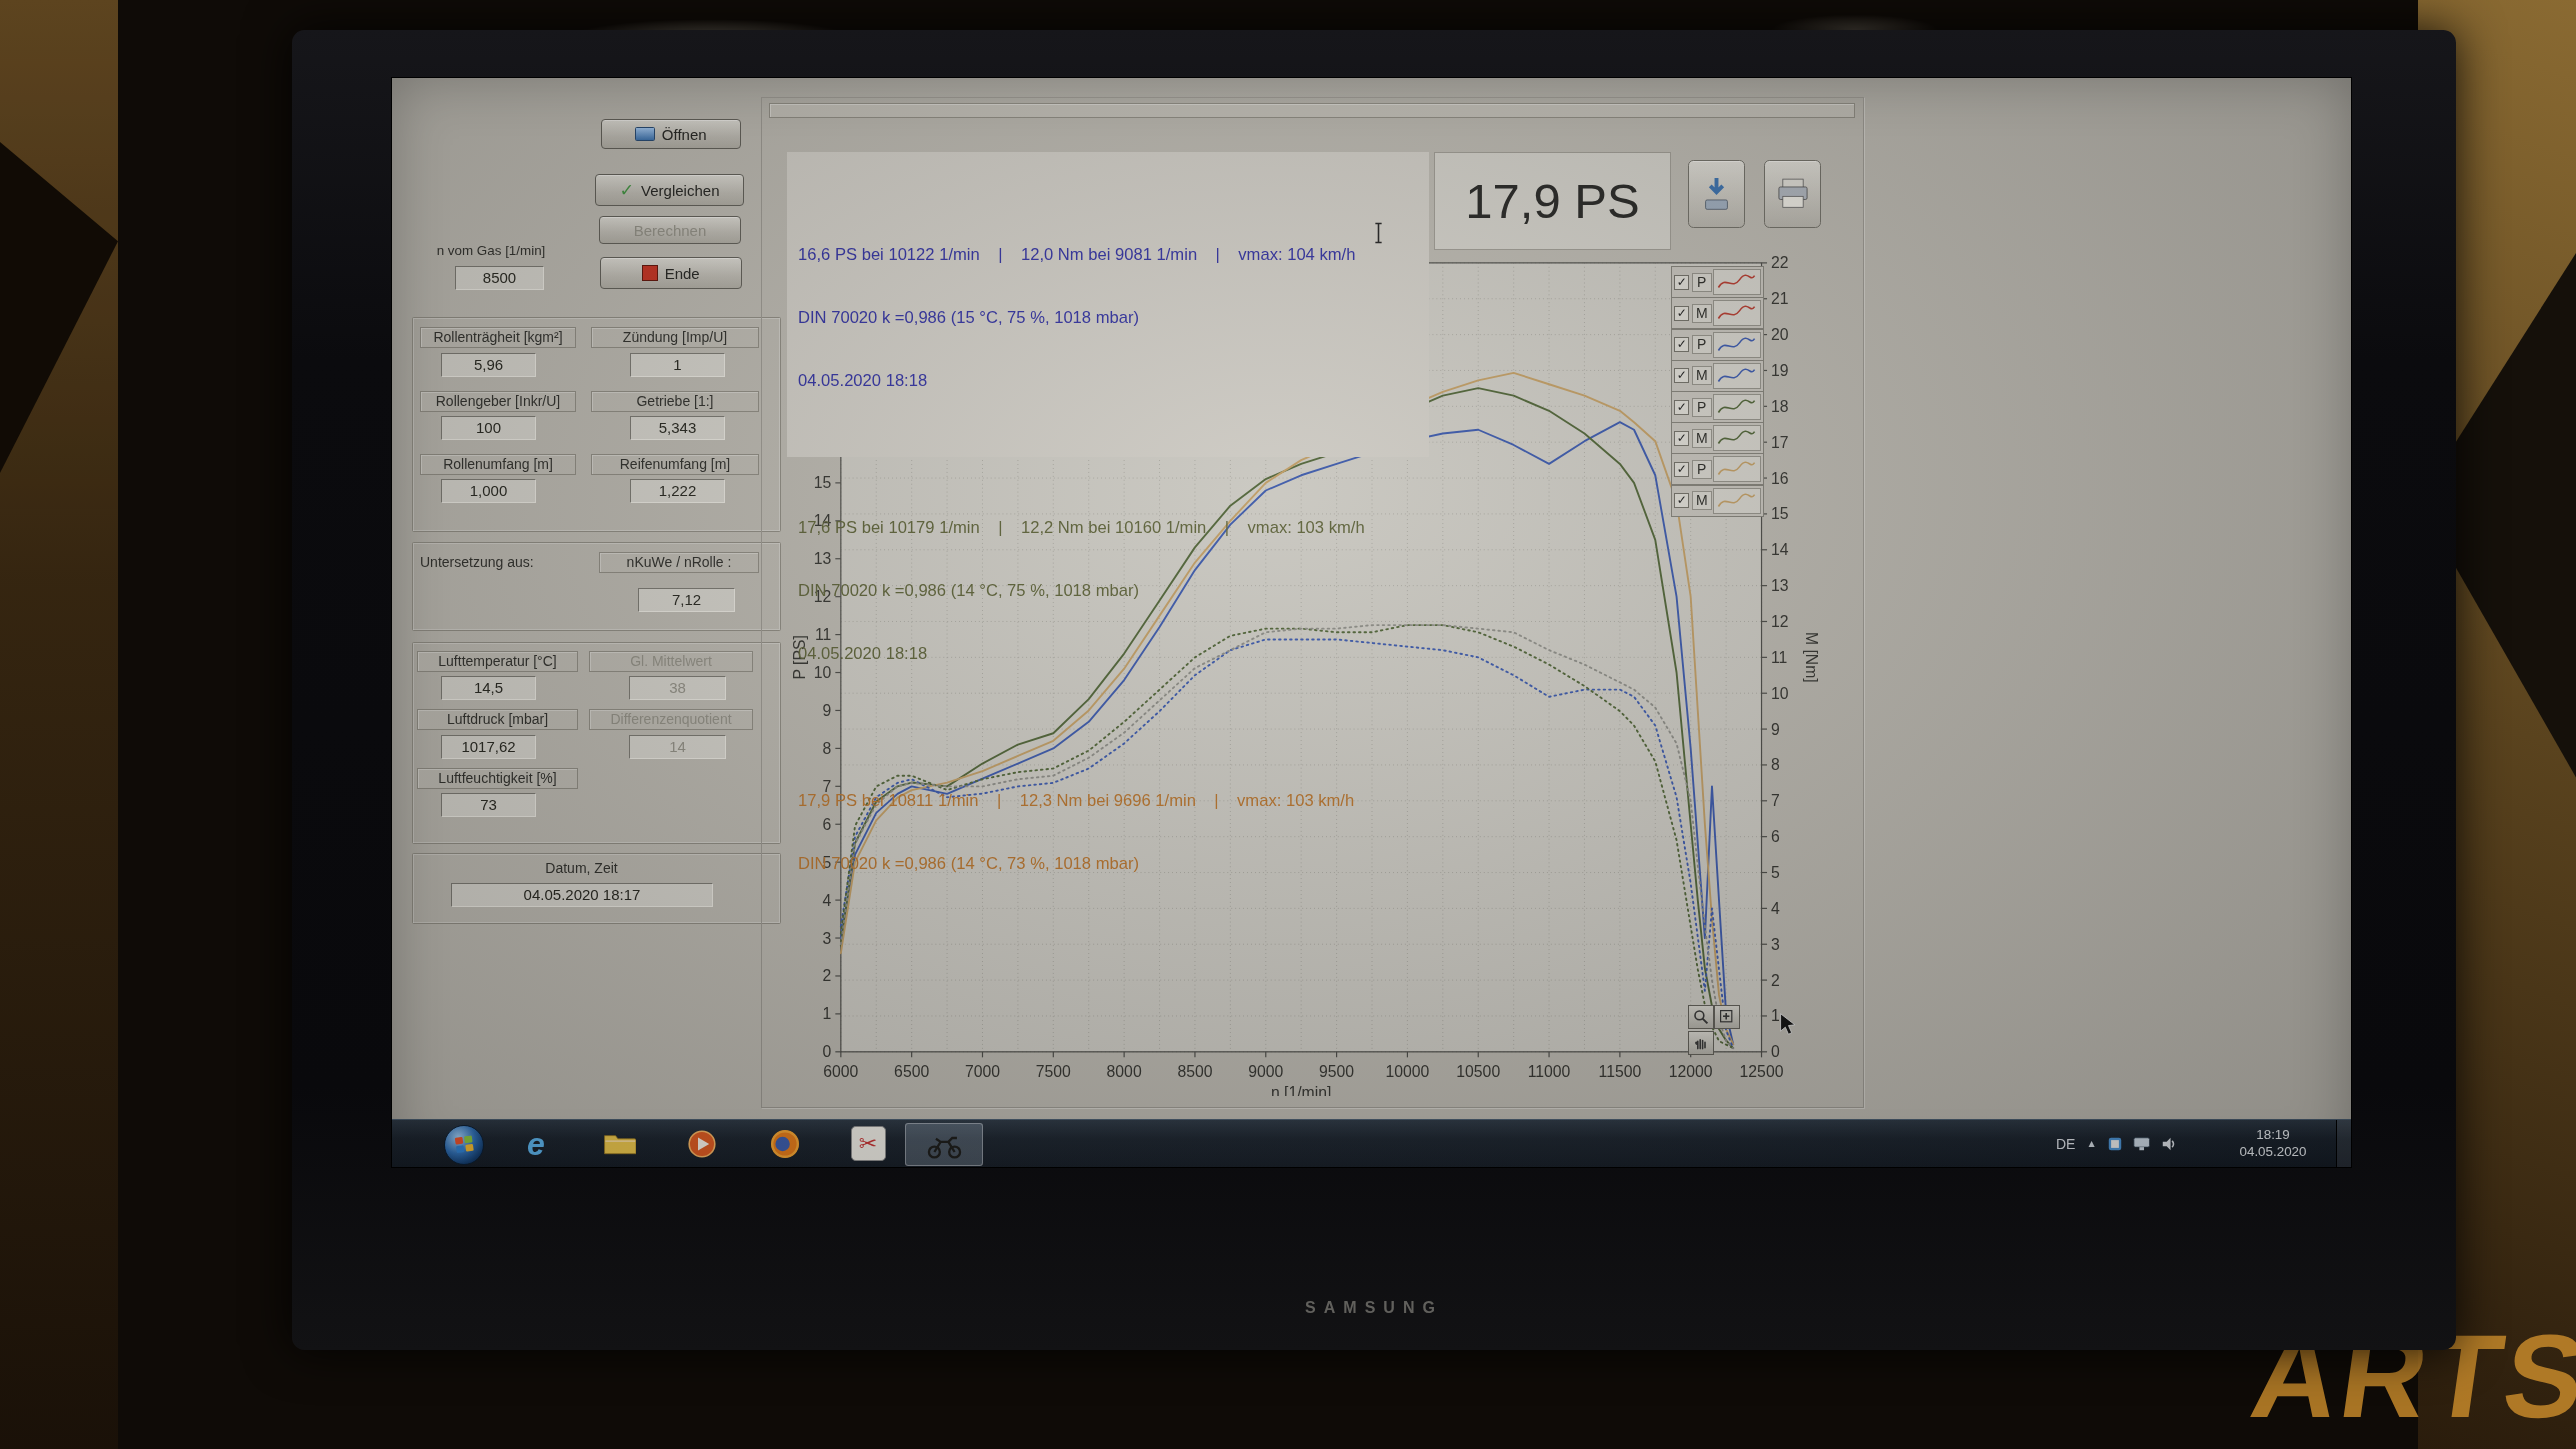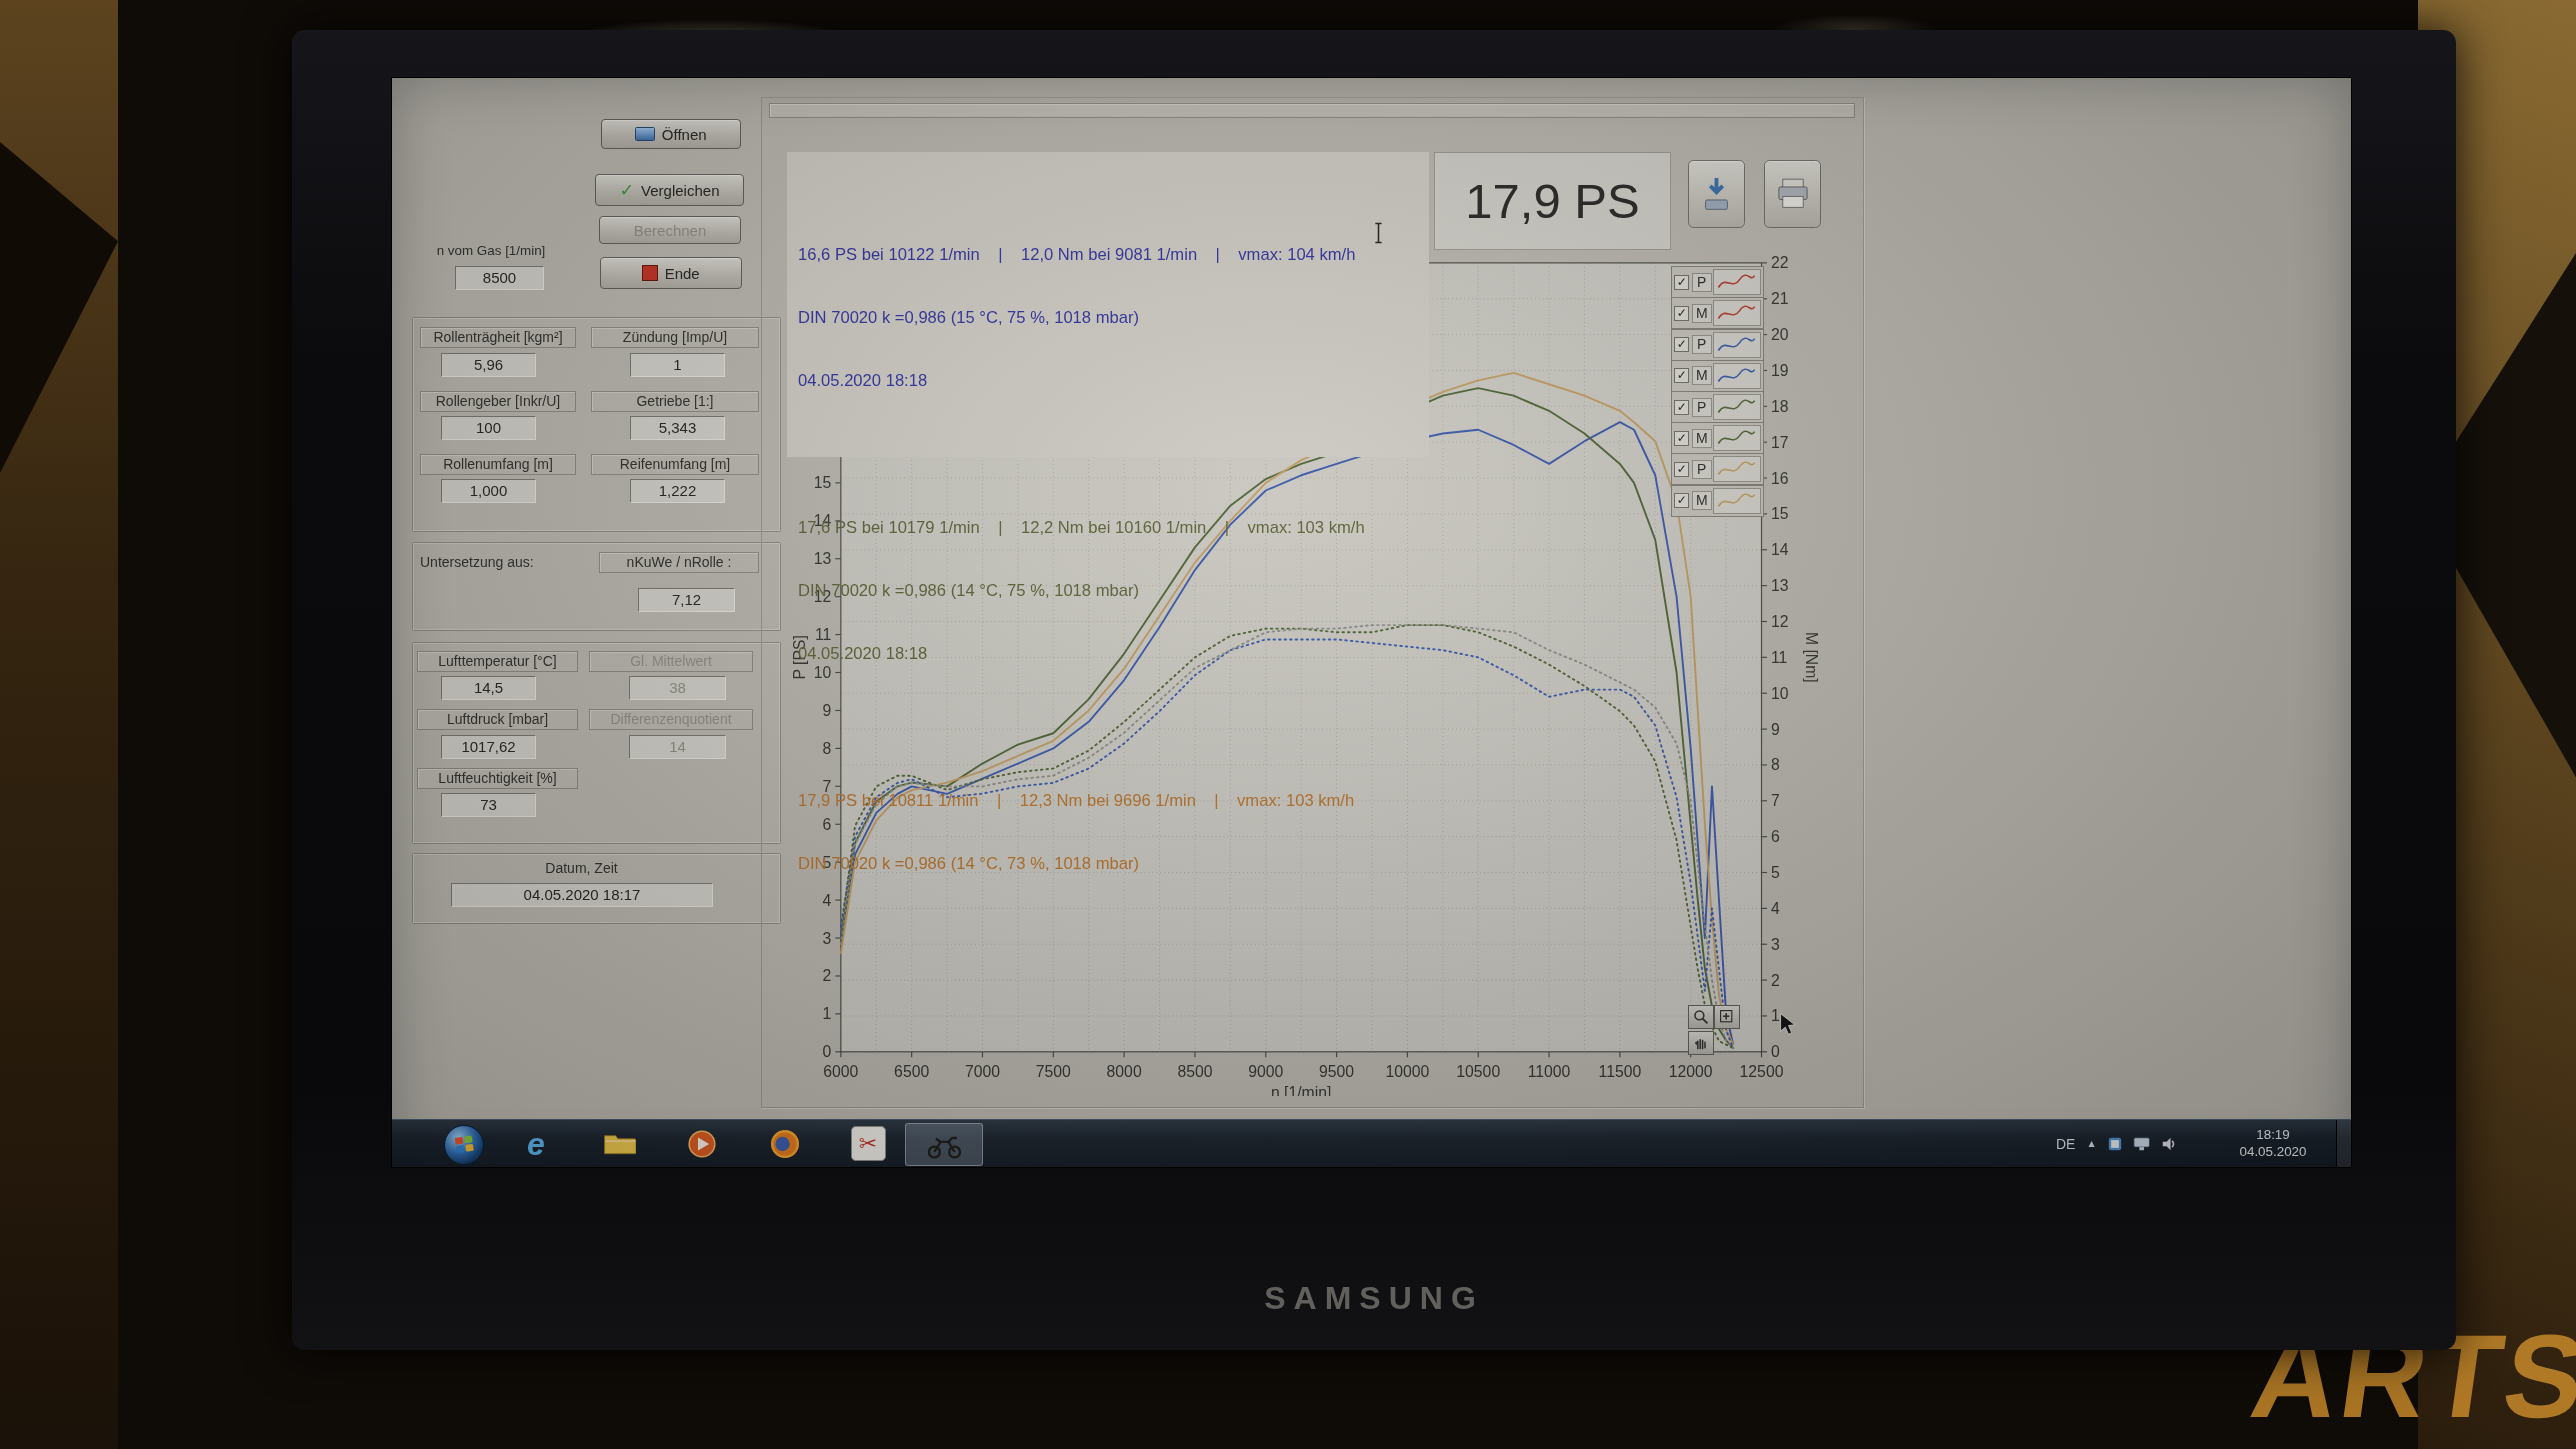--- a/index.html
+++ b/index.html
@@ -18,21 +18,21 @@
     background:#15100a;clip-path:polygon(100% 0,0 45%,100% 95%)}
   .arts{position:absolute;right:-11px;bottom:4.7px;font-size:118px;font-weight:bold;
     transform:skewX(-8deg);color:#cf8f2c;opacity:.8;letter-spacing:3.2px}
   .glare{position:absolute;border-radius:50%;pointer-events:none;
     background:radial-gradient(closest-side,rgba(225,215,195,.45),rgba(0,0,0,0) 70%)}
   
   .monitor{position:absolute;left:292px;top:30px;width:2164px;height:1320px;border-radius:12.6px;
     background:linear-gradient(180deg,#16161a,#0b0b0e 25%,#09090c 80%,#121214);
     box-shadow:0 0 47px rgba(0,0,0,.85)}
   .samsung{position:absolute;left:0;right:0;bottom:33px;text-align:center;color:#6a6965;
-    font-size:32px;font-weight:bold;letter-spacing:8px;opacity:.9}
+    font-size:16px;font-weight:bold;letter-spacing:8px;opacity:.9}
   .screen{position:absolute;left:99px;top:47px;width:1959px;height:1089px;background:#b7b4ac;
     overflow:hidden;box-shadow:inset 0 0 55px rgba(0,0,0,.25);border:0.8px solid #000}
   .screen-vignette{position:absolute;inset:0;z-index:60;pointer-events:none;
     background:radial-gradient(ellipse at 45% 38%,rgba(255,255,250,.06),rgba(0,0,0,.22))}
   
   .lbl{position:absolute;height:19px;line-height:19px;text-align:center;font-size:14px;color:#2e2e2a;
     background:#b9b6ae;border:0.8px solid #8b887f;box-shadow:inset 0.8px 0.8px 0 rgba(255,255,255,.35)}
   .plain{background:none;border:none;box-shadow:none}
   .fld{position:absolute;height:22px;line-height:22px;text-align:center;font-size:15px;color:#26261f;
     background:#cfcdc6;border:1.6px solid;border-color:#77756e #e3e1da #e3e1da #77756e}

